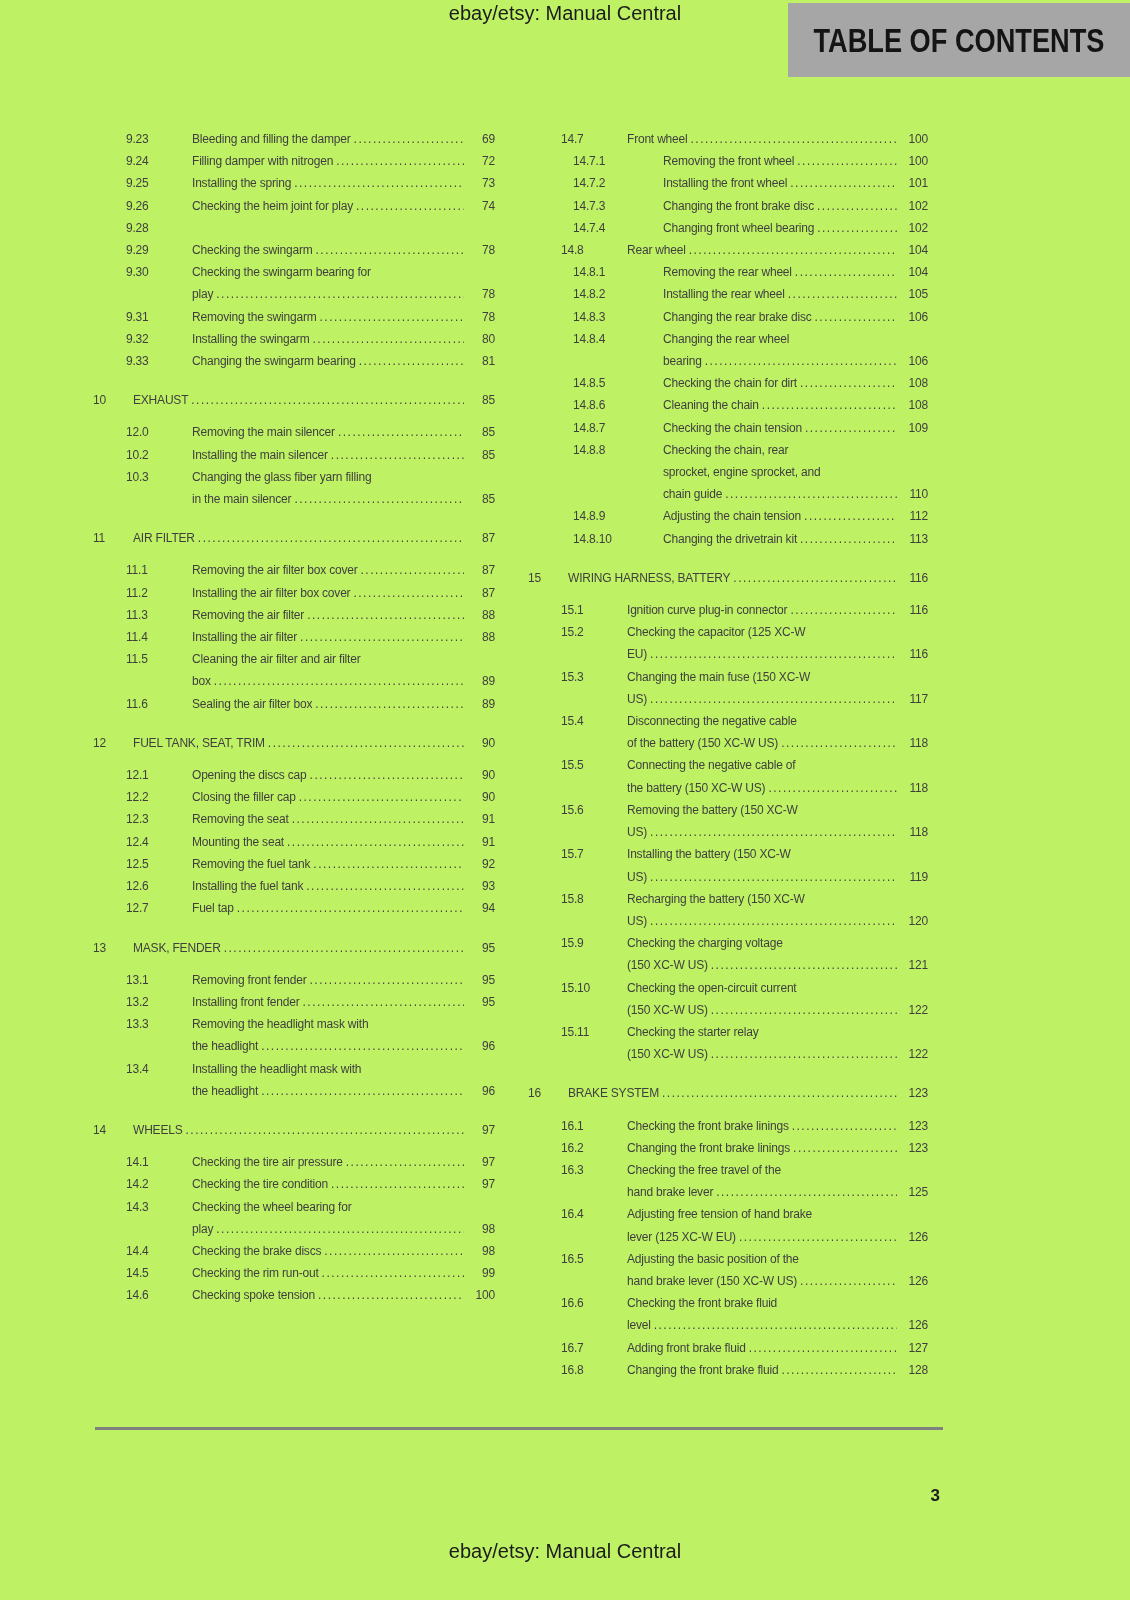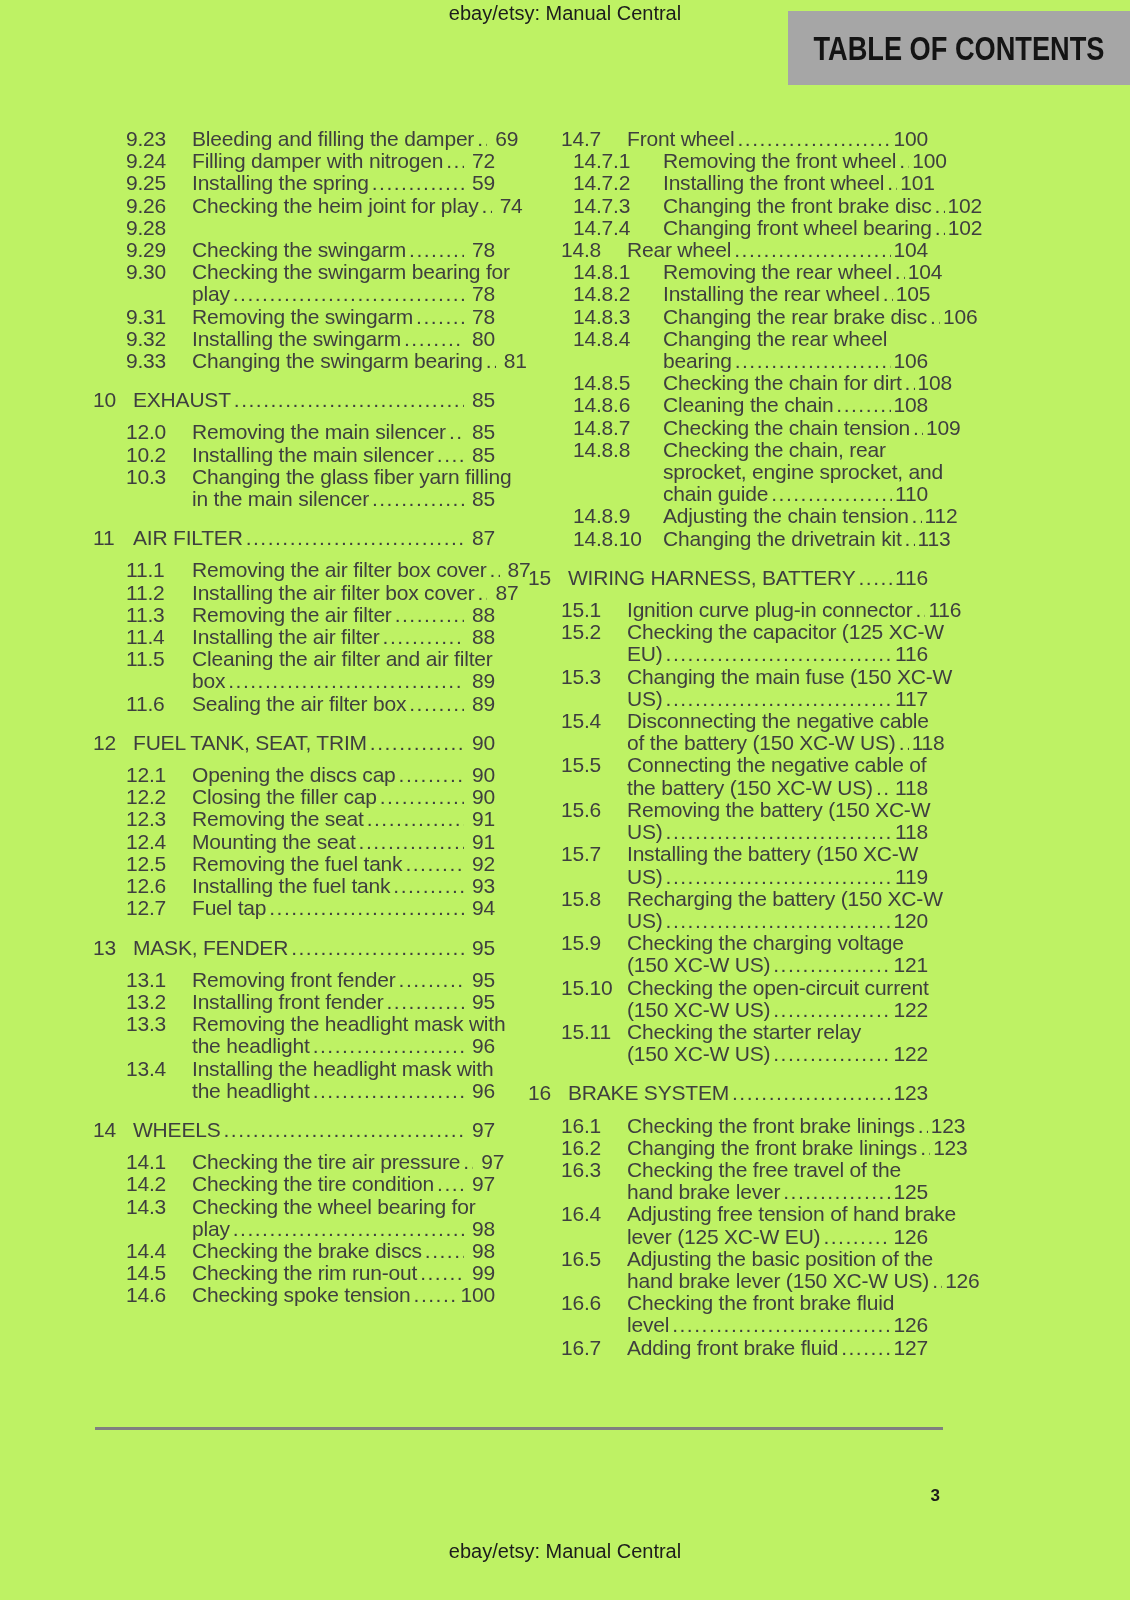--- a/index.html
+++ b/index.html
@@ -7,28 +7,28 @@
     position:relative; width:1130px; height:1600px; margin:0 auto;
     background:#bef264; overflow:hidden;
     font-family:"Liberation Sans", sans-serif;
     color:#3f3f3f;
   }
   .header-watermark {
     position:absolute; top:2px; left:0; width:100%;
     text-align:center; font-size:20px; color:#1c1c1c;
   }
   .toc-banner {
-    position:absolute; left:788px; top:11px; width:342px; height:74px;
+    position:absolute; left:788px; top:3px; width:342px; height:74px;
     background:#a6a6a6; display:flex; align-items:center; justify-content:center;
   }
   .banner-text {
     font-weight:bold; font-size:34px; color:#141414;
     transform:scaleX(0.8); white-space:nowrap;
   }
-  .toc-col { position:absolute; top:128px; font-size:21px; letter-spacing:-0.2px; }
+  .toc-col { position:absolute; top:128px; font-size:12px; letter-spacing:-0.2px; }
   #col-left  { left:93px;  width:402px; }
   #col-right { left:528px; width:400px; }
 
   .entry { display:flex; align-items:flex-start; }
   .entry .num { flex:0 0 auto; white-space:pre; }
   .lvl-section { margin:17px 0 10px 0; }
   .lvl-section .num { width:40px; }
   .lvl-sub    { margin-left:33px; }
   .lvl-sub .num { width:66px; }
   .lvl-subsub { margin-left:45px; }
@@ -88,21 +88,21 @@
             <span class="pg">72</span>
           </span>
         </span>
       </div>
       <div class="entry lvl-sub">
         <span class="num">9.25</span>
         <span class="body">
           <span class="line">
             <span class="t">Installing the spring</span>
             <span class="dots"></span>
-            <span class="pg">59</span>
+            <span class="pg">73</span>
           </span>
         </span>
       </div>
       <div class="entry lvl-sub">
         <span class="num">9.26</span>
         <span class="body">
           <span class="line">
             <span class="t">Checking the heim joint for play</span>
             <span class="dots"></span>
             <span class="pg">74</span>
@@ -893,20 +893,30 @@
           </span>
         </span>
       </div>
       <div class="entry lvl-sub">
         <span class="num">16.7</span>
         <span class="body">
           <span class="line">
             <span class="t">Adding front brake fluid</span>
             <span class="dots"></span>
             <span class="pg">127</span>
+          </span>
+        </span>
+      </div>
+      <div class="entry lvl-sub">
+        <span class="num">16.8</span>
+        <span class="body">
+          <span class="line">
+            <span class="t">Changing the front brake fluid</span>
+            <span class="dots"></span>
+            <span class="pg">128</span>
           </span>
         </span>
       </div>
     </div>
 
   <div class="footer-rule"></div>
   <div class="page-num">3</div>
   <div class="footer-watermark">ebay/etsy: Manual Central</div>
 </div>
 

